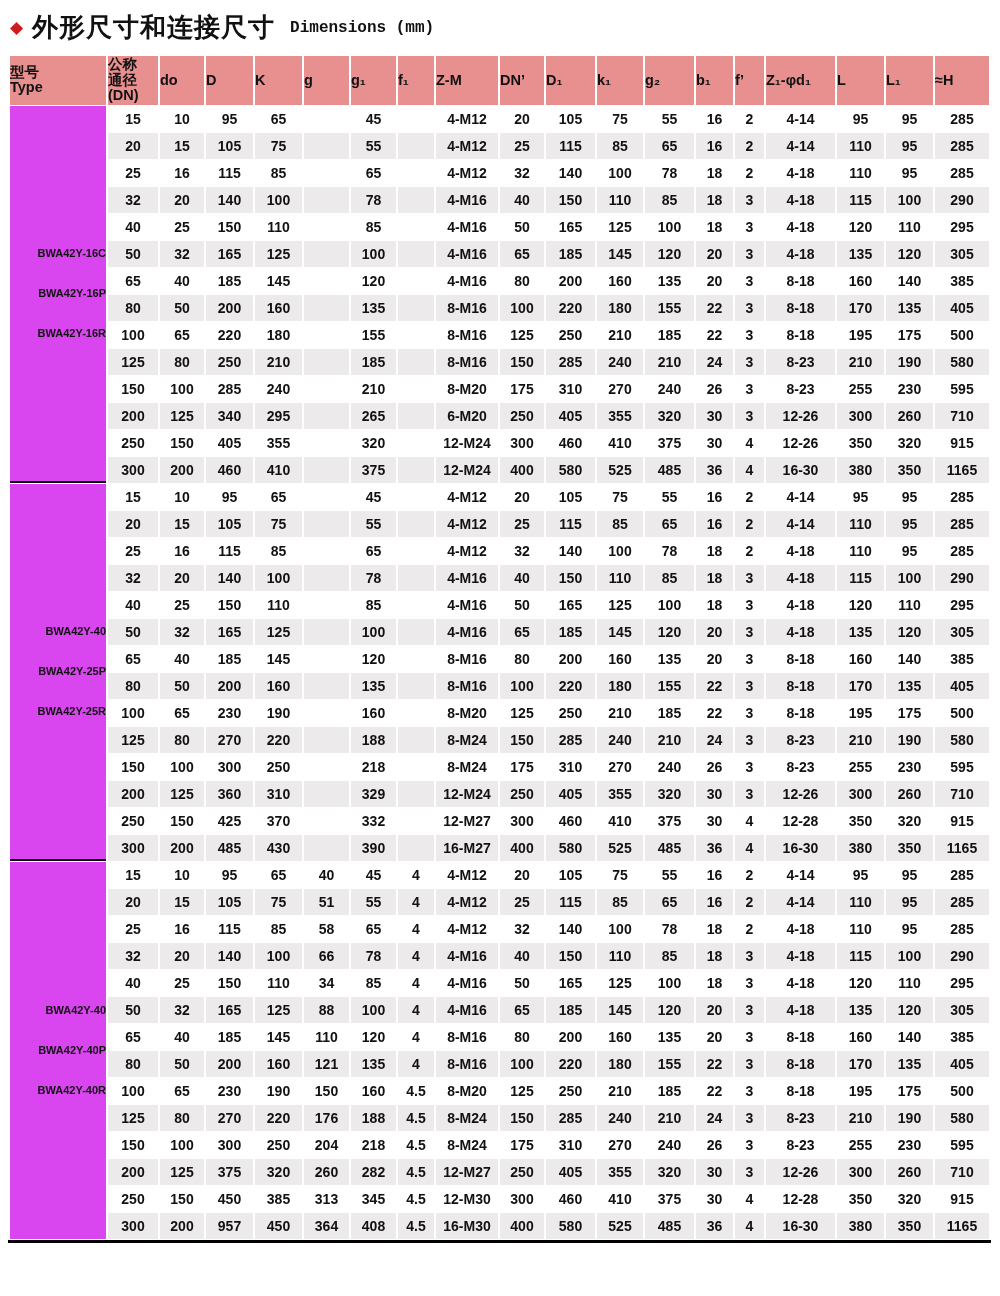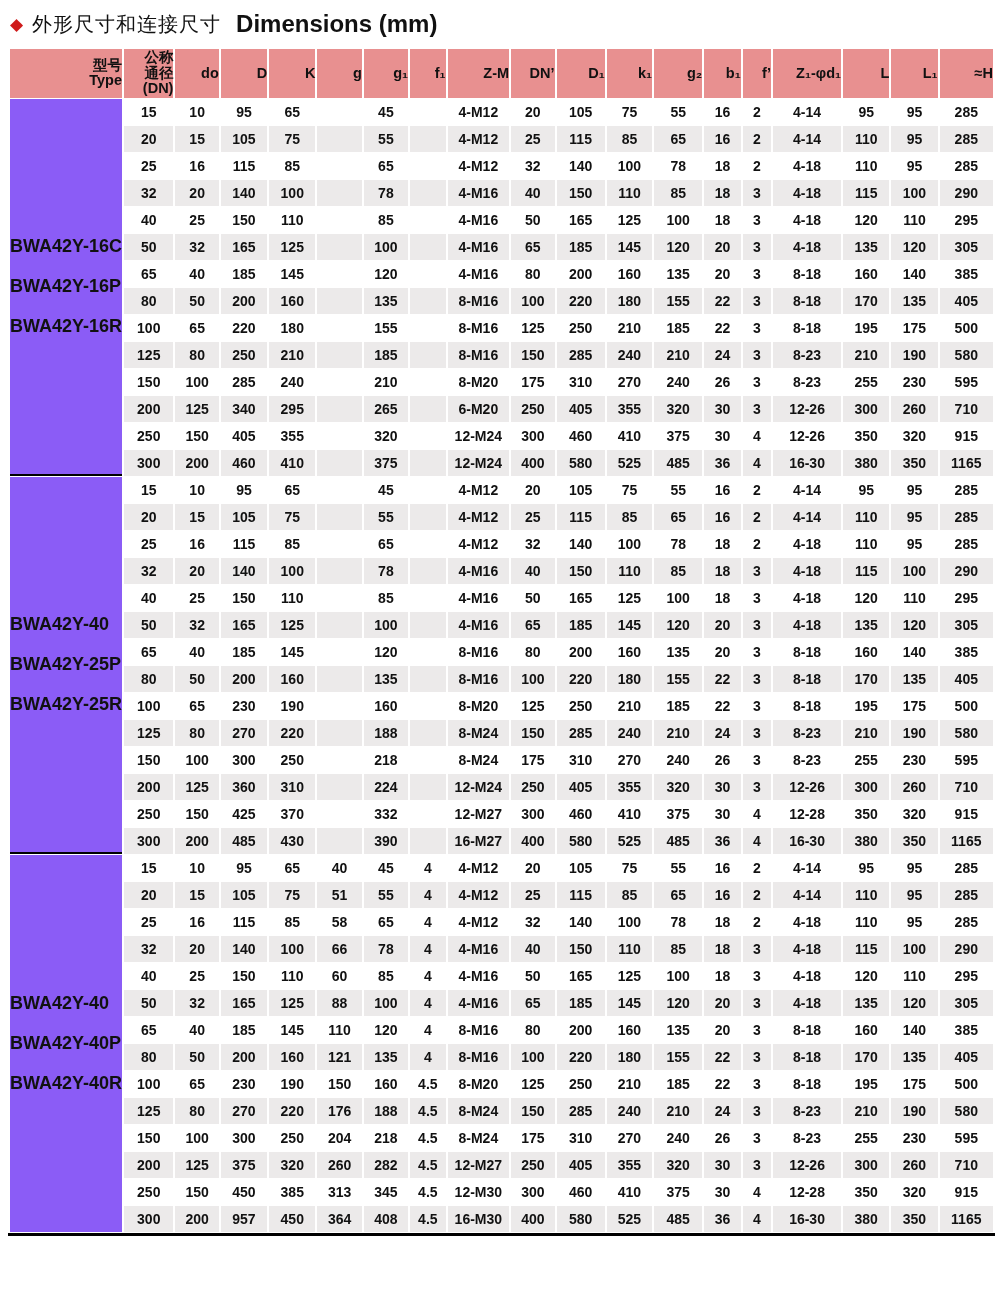--- a/index.html
+++ b/index.html
@@ -9,40 +9,40 @@
   }
   html,body{margin:0;padding:0;background:#ffffff;}
   body{
     width:1000px;height:1296px;overflow:hidden;
     font-family:"Liberation Sans","DejaVu Sans",sans-serif;
     color:#111;
   }
   .page{padding:6px 5px 0 8px;}
   .title-row{display:flex;align-items:center;gap:9px;margin:4px 0 10px 2px;}
   .diamond{color:var(--accent);font-size:17px;line-height:1;}
-  .title-zh{font-weight:normal;font-size:20px;letter-spacing:1px;}
-  .title-en{font-weight:bold;font-size:24px;margin-left:6px;}
+  .title-zh{font-weight:bold;font-size:26px;letter-spacing:1px;}
+  .title-en{font-weight:bold;font-size:16px;margin-left:6px;font-family:Liberation Mono, monospace;}
   .table-wrap{border-bottom:3px solid #000;display:inline-block;}
   table{
     border-collapse:separate;border-spacing:2px 1px;
     table-layout:fixed;font-weight:bold;
   }
   th{
     background:var(--header-bg);
-    font-size:14.5px;height:45px;vertical-align:middle;text-align:right;
+    font-size:14.5px;height:45px;vertical-align:middle;text-align:left;
     white-space:pre-line;line-height:1.08;padding:1px 0;font-weight:bold;color:#111;
   }
   td.data{
     text-align:center;font-size:14px;height:26px;line-height:26px;
     padding:0;background:#fff;white-space:nowrap;
   }
   tbody tr:nth-child(even) td.data{background:var(--stripe-bg);}
   td.type-cell{
-    background:#8b5cf6;vertical-align:middle;text-align:left;
-    font-size:18px;padding:0;
+    background:#d946ef;vertical-align:middle;text-align:right;
+    font-size:11px;padding:0;
   }
   td.type-cell.has-sep{border-bottom:2px solid #000;}
   .type-label{line-height:40px;white-space:nowrap;}
   
   col.c0{width:96px}  col.c1{width:50px}  col.c2{width:44px}  col.c3{width:47px}
   col.c4{width:47px}  col.c5{width:45px}  col.c6{width:45px}  col.c7{width:36px}
   col.c8{width:62px}  col.c9{width:44px}  col.c10{width:49px} col.c11{width:46px}
   col.c12{width:49px} col.c13{width:37px} col.c14{width:29px} col.c15{width:69px}
   col.c16{width:47px} col.c17{width:47px} col.c18{width:54px}
 </style>
@@ -615,21 +615,21 @@
             <td class="data">255</td>
             <td class="data">230</td>
             <td class="data">595</td>
           </tr>
           <tr>
             <td class="data">200</td>
             <td class="data">125</td>
             <td class="data">360</td>
             <td class="data">310</td>
             <td class="data"></td>
-            <td class="data">224</td>
+            <td class="data">329</td>
             <td class="data"></td>
             <td class="data">12-M24</td>
             <td class="data">250</td>
             <td class="data">405</td>
             <td class="data">355</td>
             <td class="data">320</td>
             <td class="data">30</td>
             <td class="data">3</td>
             <td class="data">12-26</td>
             <td class="data">300</td>
@@ -759,21 +759,21 @@
             <td class="data">4-18</td>
             <td class="data">115</td>
             <td class="data">100</td>
             <td class="data">290</td>
           </tr>
           <tr>
             <td class="data">40</td>
             <td class="data">25</td>
             <td class="data">150</td>
             <td class="data">110</td>
-            <td class="data">60</td>
+            <td class="data">34</td>
             <td class="data">85</td>
             <td class="data">4</td>
             <td class="data">4-M16</td>
             <td class="data">50</td>
             <td class="data">165</td>
             <td class="data">125</td>
             <td class="data">100</td>
             <td class="data">18</td>
             <td class="data">3</td>
             <td class="data">4-18</td>

